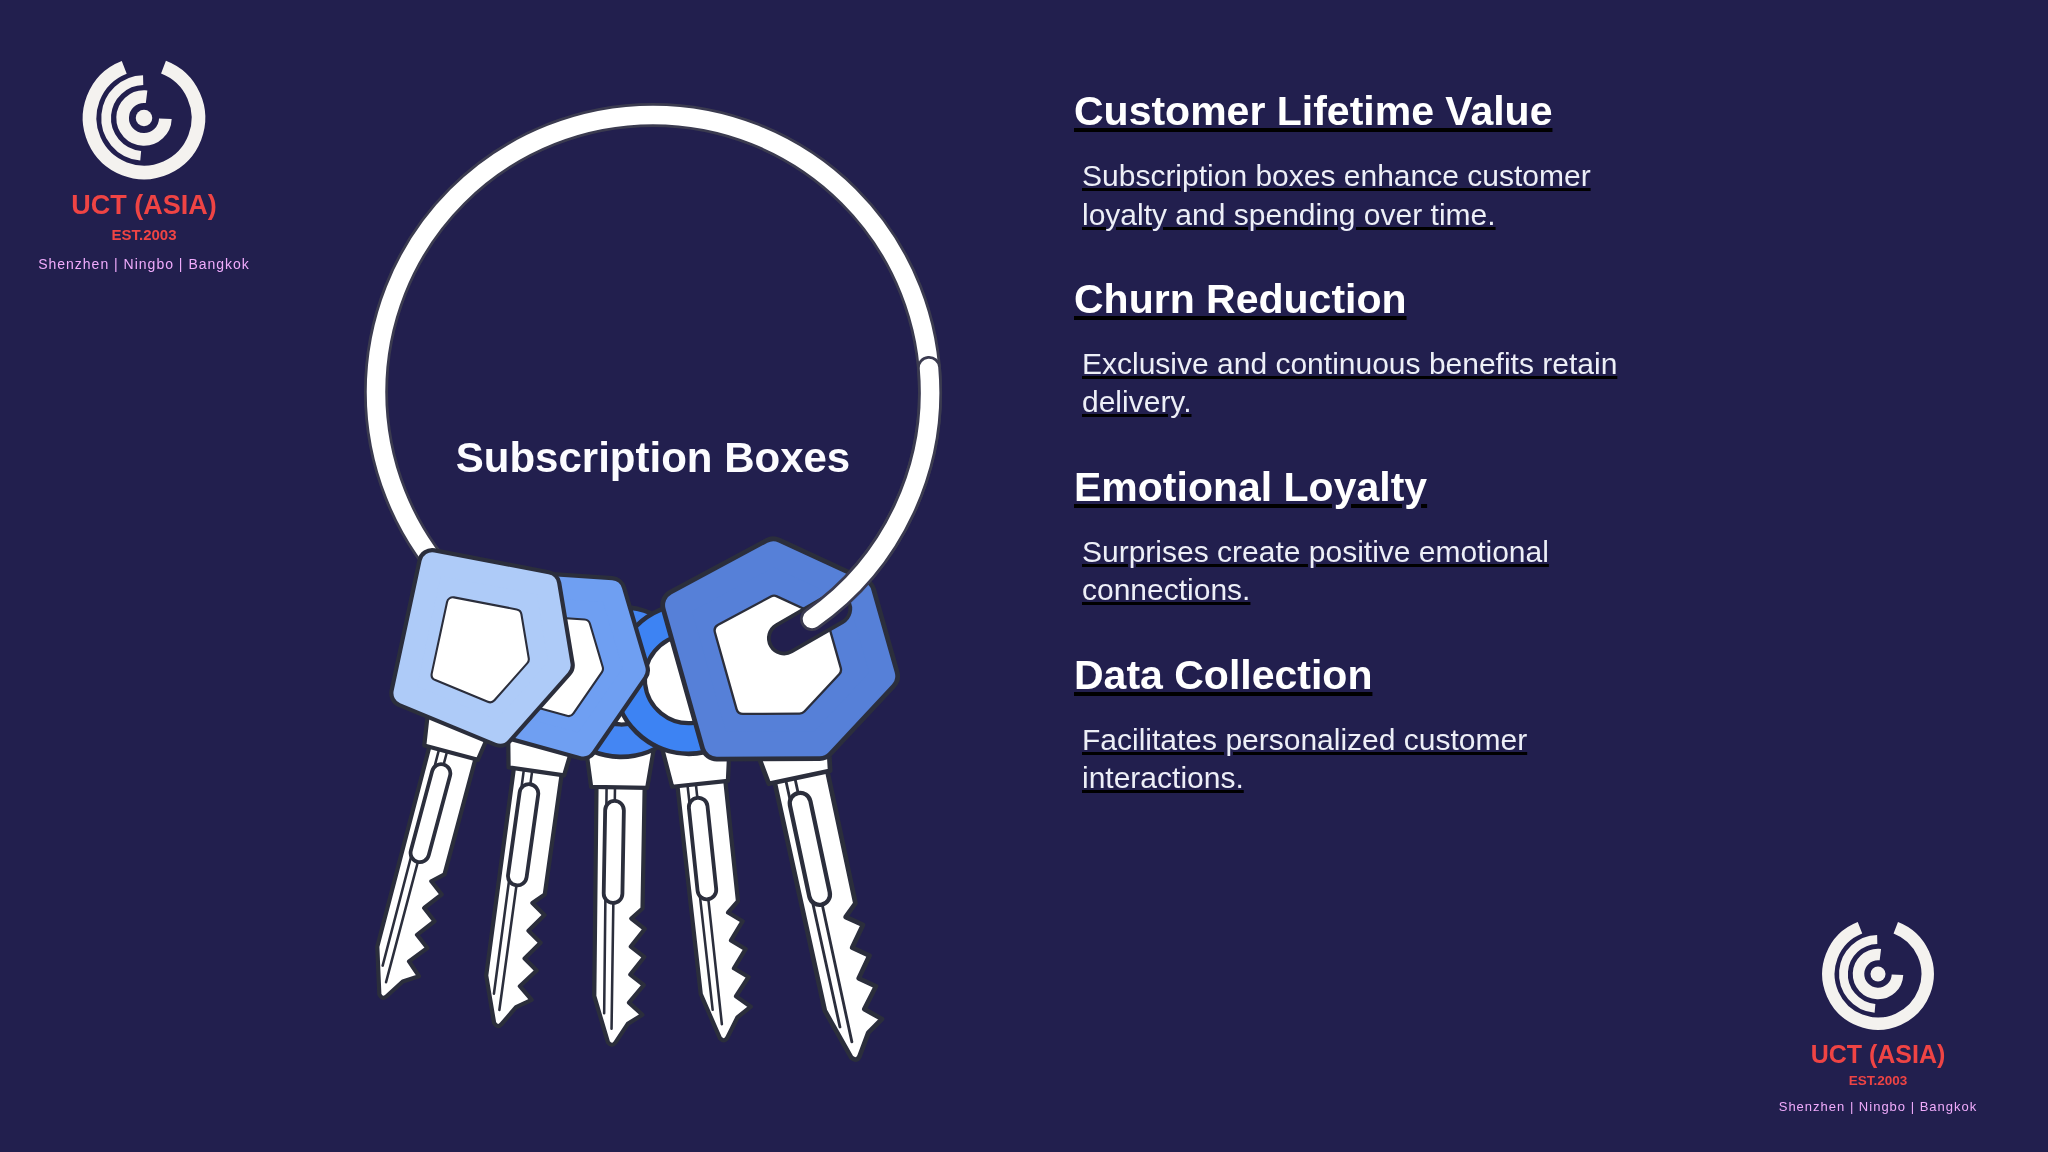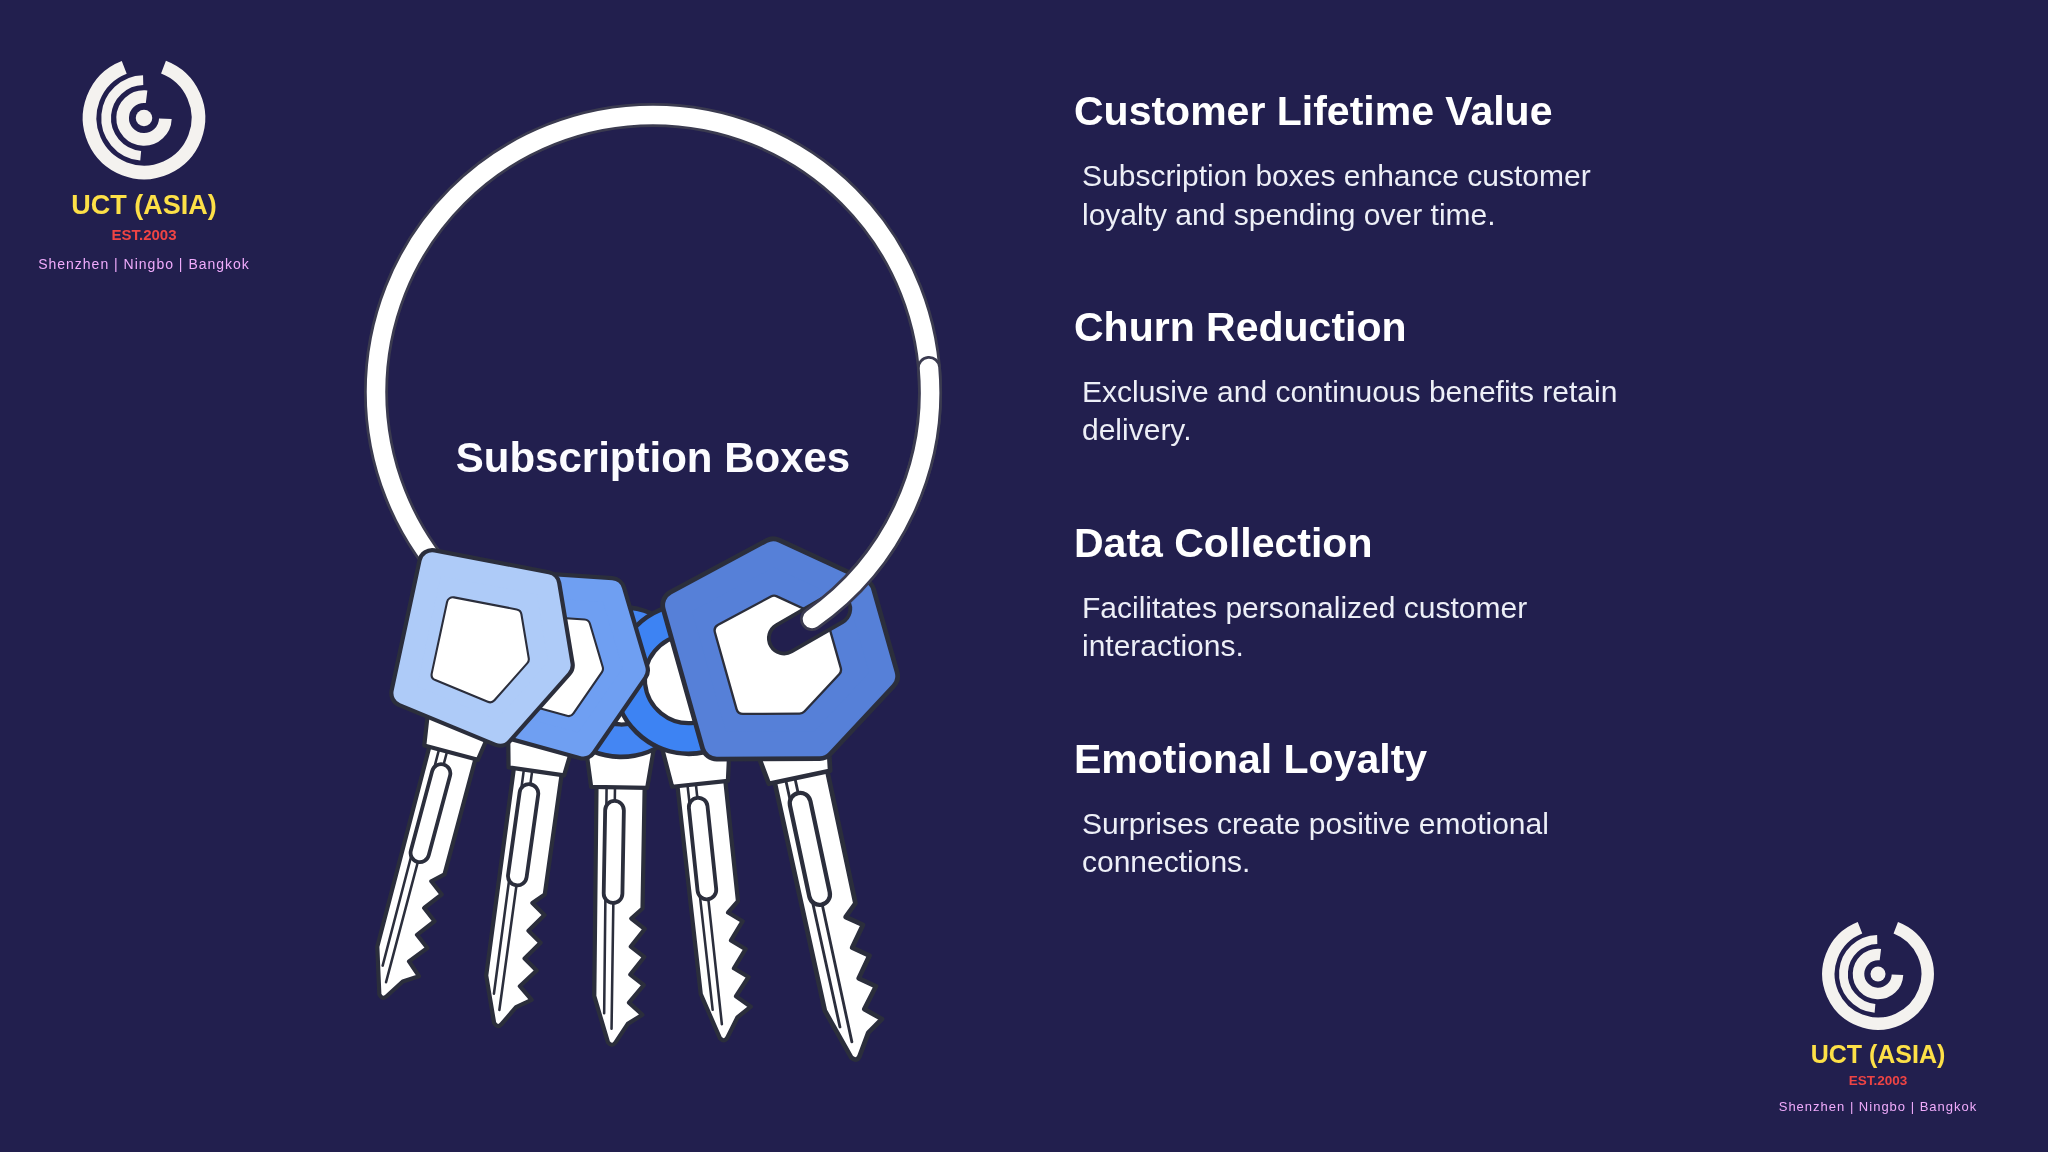--- a/index.html
+++ b/index.html
@@ -7,21 +7,21 @@
     position:relative; width:2048px; height:1152px;
     background:#221f4e; overflow:hidden;
     font-family:"Liberation Sans", sans-serif;
   }
 
   
   .logo { position:absolute; text-align:center; color:#f4f2ef; }
   .logo-tl { left:38px;  top:50px;  width:212px; }
   .logo-br { left:1762px; top:912px; width:232px; }
   .logo svg { display:block; margin:0 auto; }
-  .logo .name  { font-weight:bold; color:#fde047; }
+  .logo .name  { font-weight:bold; color:#ef4444; }
   .logo .est   { font-weight:bold; color:#ef4444; }
   .logo .cities{ color:#f0abfc; letter-spacing:1px; }
   .logo-tl .name  { font-size:27px; margin-top:4px; }
   .logo-tl .est   { font-size:15px; margin-top:5px; }
   .logo-tl .cities{ font-size:14px; margin-top:13px; }
   .logo-br .name  { font-size:25px; margin-top:4px; }
   .logo-br .est   { font-size:13.5px; margin-top:4px; }
   .logo-br .cities{ font-size:13px; margin-top:11px; }
   .arc { fill:none; stroke:#f4f2ef; }
 
@@ -40,21 +40,21 @@
   .in-fat   { fill:#2b2e3c; stroke:#2b2e3c; stroke-width:30; stroke-linejoin:round; }
   .in-white { fill:#ffffff; stroke:#ffffff; stroke-width:21; stroke-linejoin:round; }
   .head-c   { stroke:#2b2e3c; stroke-width:5.5; }
   .head-c-in{ fill:#ffffff; stroke:#2b2e3c; stroke-width:5; }
   .hole-p   { fill:#221f4e; stroke:#2b2e3c; stroke-width:4; }
   .ring-label { font-family:"Liberation Sans", sans-serif; font-size:42px; font-weight:bold; fill:#fcfcff; }
 
   
   .sections {
     position:absolute; left:1074px; top:88px; width:640px;
-    display:flex; flex-direction:column; gap:62px;
+    display:flex; flex-direction:column; gap:34px;text-decoration:underline;
   }
   .section h3 {
     margin:0 0 22px 0; font-size:41px; line-height:1.15;
     font-weight:bold; color:#ffffff;
   }
   .section p {
     margin:8px; font-size:30px; line-height:1.28;
     color:#edeff7; white-space:pre-line;
   }
 </style>
@@ -169,24 +169,24 @@
       <h3>Customer Lifetime Value</h3>
       <p>Subscription boxes enhance customer
 loyalty and spending over time.</p>
     </div>
     <div class="section">
       <h3>Churn Reduction</h3>
       <p>Exclusive and continuous benefits retain
 delivery.</p>
     </div>
     <div class="section">
+      <h3>Emotional Loyalty</h3>
+      <p>Surprises create positive emotional
+connections.</p>
+    </div>
+    <div class="section">
       <h3>Data Collection</h3>
       <p>Facilitates personalized customer
 interactions.</p>
-    </div>
-    <div class="section">
-      <h3>Emotional Loyalty</h3>
-      <p>Surprises create positive emotional
-connections.</p>
     </div>
   </div>
 
 </div>
 
 </body></html>

